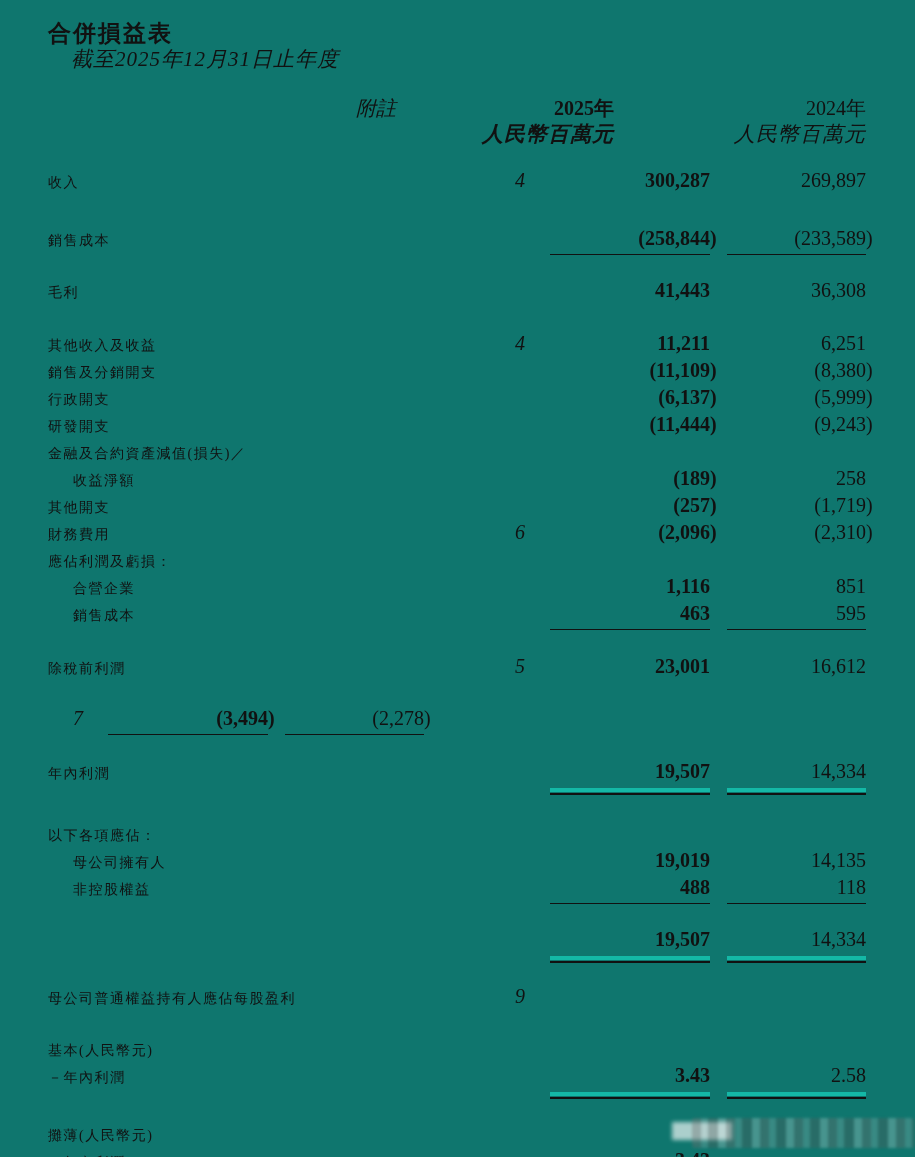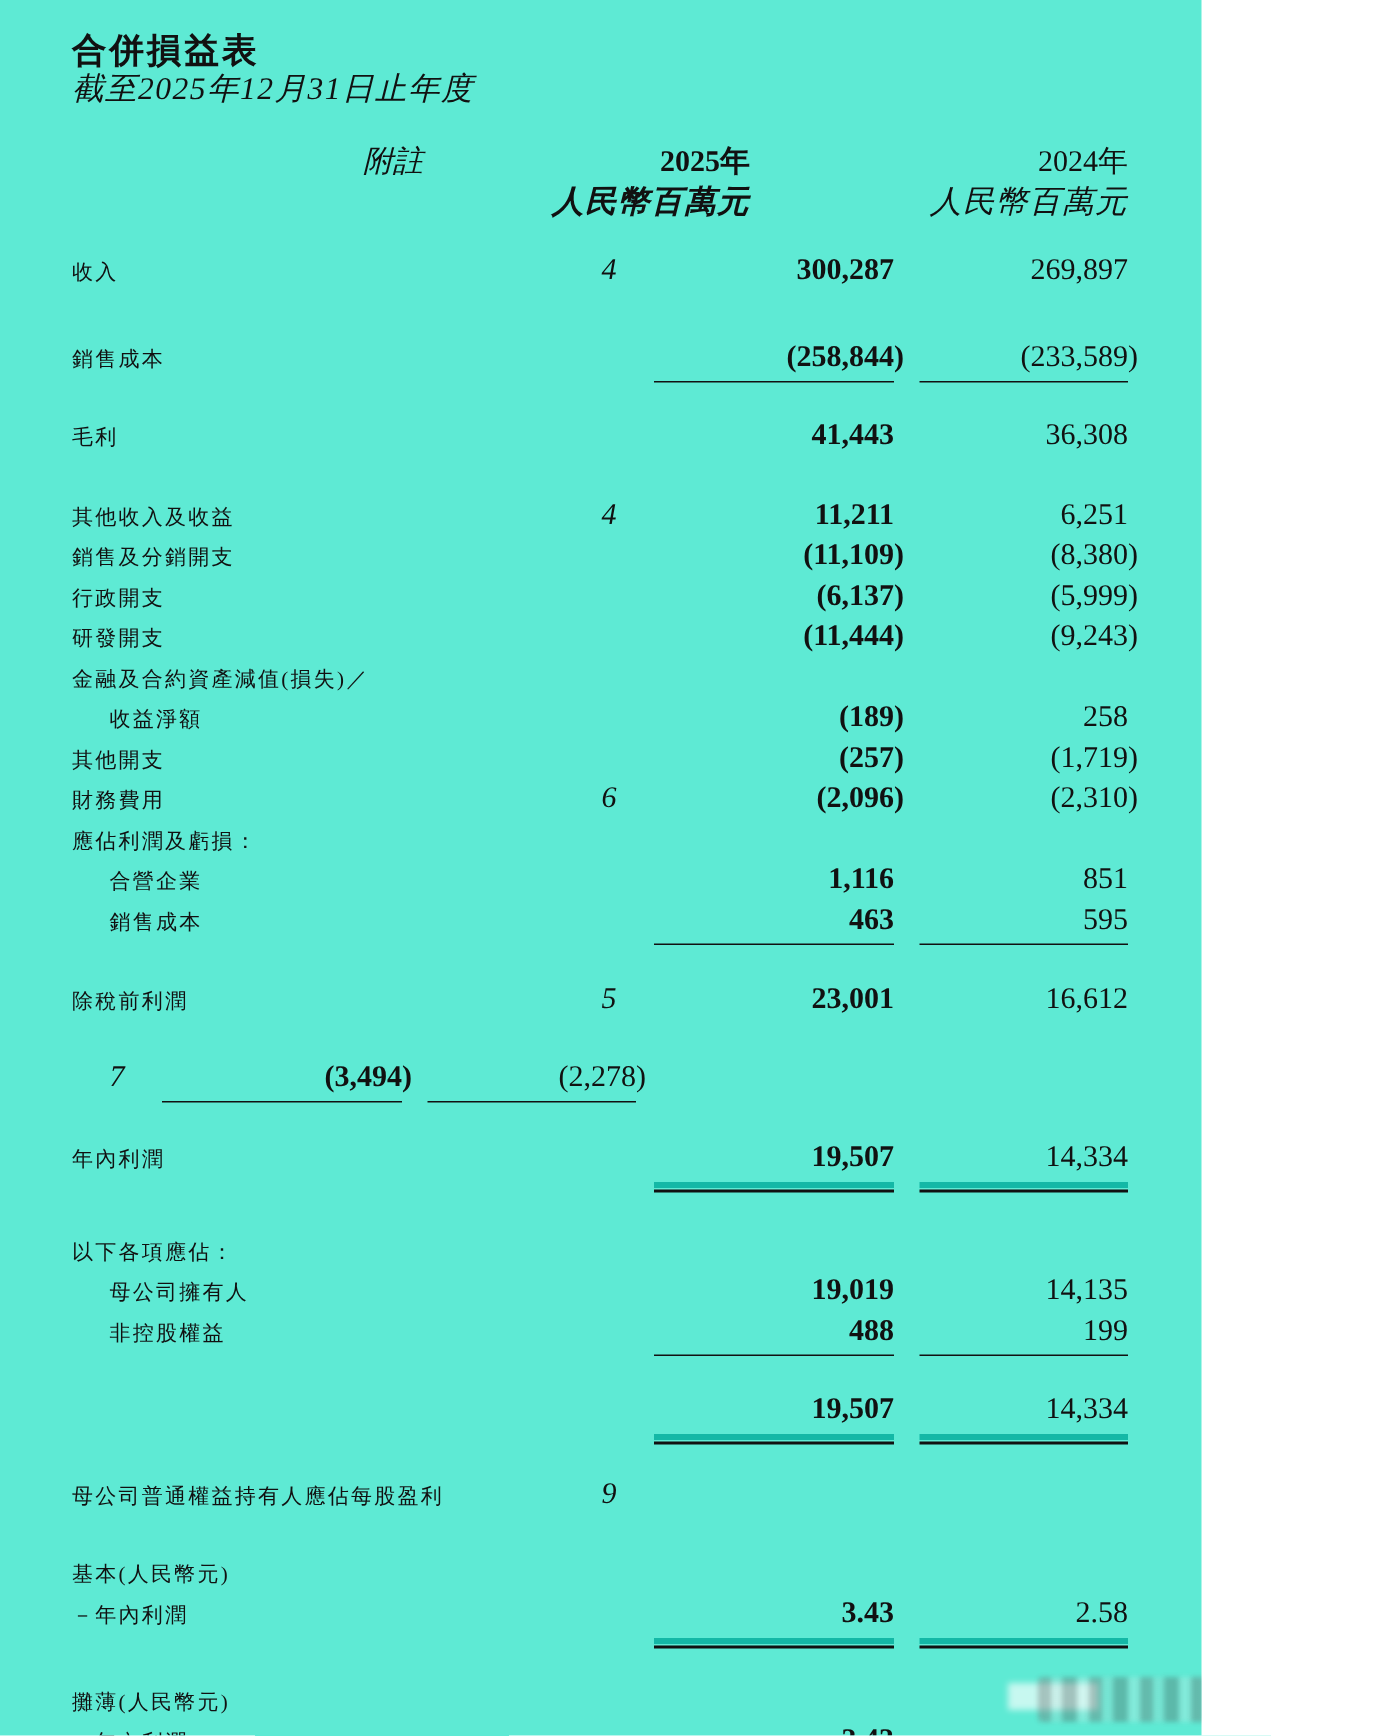--- a/index.html
+++ b/index.html
@@ -1,31 +1,31 @@
 <!DOCTYPE html>
 <html><head>
 <meta charset="utf-8">
 <style>
   html,body{margin:0;padding:0;background:#fff;}
   .page{
     position:relative;
-    width:801px;height:1157px;
+    width:915px;height:1157px;
     box-sizing:border-box;
     padding:20px 49px 0 48px;
-    background:#5eead4;
+    background:#0f766e;
     overflow:hidden;
     color:#111;
     font-family:"Liberation Serif","DejaVu Serif",serif;
   }
   .title{
     font-family:"Liberation Sans","DejaVu Sans",sans-serif;
     font-weight:700;font-size:23px;line-height:26px;letter-spacing:2px;
   }
   .subtitle{
-    font-style:italic;font-size:21px;line-height:26px;letter-spacing:1px;
+    font-style:italic;font-size:21px;line-height:26px;letter-spacing:1px;margin-left:23px;
   }
   .thead{margin-top:23px;}
   .hrow,.row{display:flex;align-items:baseline;line-height:25px;}
   .hrow{line-height:26px;gap:48px;}
   .cell{box-sizing:border-box;}
   .lbl{flex:1 1 auto;font-size:14px;letter-spacing:1.5px;white-space:nowrap;overflow:visible;}
   .lbl.ind{padding-left:25px;}
   .note{width:60px;flex:0 0 60px;text-align:center;font-style:italic;font-size:20px;}
   .num{width:160px;flex:0 0 160px;text-align:right;font-size:20px;white-space:nowrap;position:relative;}
   .num.c24{width:139px;flex:0 0 139px;}
@@ -223,21 +223,21 @@
         <div class="cell note"></div>
         <div class="cell num c25">19,019</div>
         <div class="colgap"></div>
         <div class="cell num c24">14,135</div>
       </div>
       <div class="row">
         <div class="cell lbl ind">非控股權益</div>
         <div class="cell note"></div>
         <div class="cell num c25 sgl">488</div>
         <div class="colgap"></div>
-        <div class="cell num c24 sgl">199</div>
+        <div class="cell num c24 sgl">118</div>
       </div>
       <div class="spacer" style="height: 23px;"></div>
       <div class="row">
         <div class="cell lbl"></div>
         <div class="cell note"></div>
         <div class="cell num c25 dbl">19,507</div>
         <div class="colgap"></div>
         <div class="cell num c24 dbl">14,334</div>
       </div>
       <div class="spacer" style="height: 24px;"></div>

